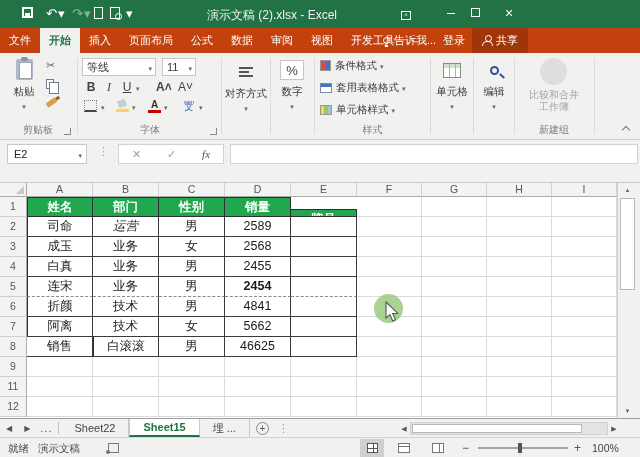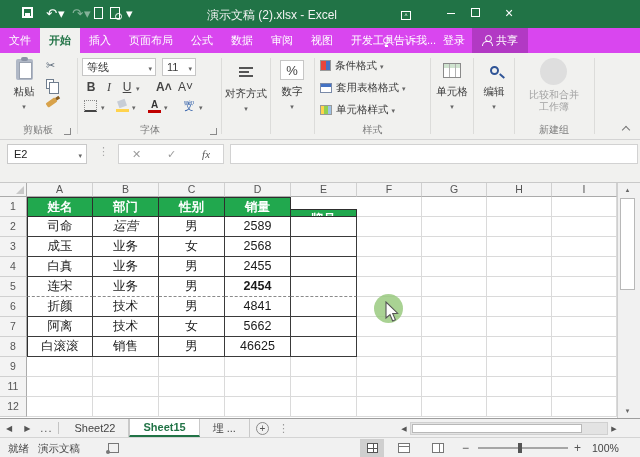--- a/index.html
+++ b/index.html
@@ -24,21 +24,21 @@
   .wbtn{position:absolute;top:6px;width:16px;height:16px;color:#fff;text-align:center;font-size:12px;line-height:15px;}
   .w-ribopt{left:398px;}
   .w-ribopt i{display:inline-block;width:10px;height:9px;border:1px solid #fff;font-style:normal;font-size:6px;line-height:7px;}
   .w-min{left:443px;}
   .w-min i{display:inline-block;width:8px;height:1px;background:#fff;margin-bottom:3px;}
   .w-max{left:467px;}
   .w-max i{display:inline-block;width:9px;height:9px;border:1px solid #fff;}
   .w-close{left:501px;font-size:14px;}
 
   
-  .tabrow{position:absolute;top:28px;left:0;right:0;height:25px;background:#d946ef;
+  .tabrow{position:absolute;top:28px;left:0;right:0;height:25px;background:#c2410c;
           display:flex;align-items:stretch;color:#fff;font-size:11px;}
   .rtab{padding:0 9px;display:flex;align-items:center;white-space:nowrap;}
   .rtab.active{background:#f1f1ef;color:#217346;font-weight:bold;}
   .trright{position:absolute;top:28px;height:25px;color:#fff;font-size:11px;display:flex;align-items:center;}
   .tellme{left:383px;}
   .bulb{display:inline-block;width:7px;height:7px;border:1.5px solid #fff;border-radius:50%;margin-right:4px;position:relative;top:0px;}
   .bulb:after{content:"";position:absolute;left:1px;top:7px;width:3px;height:2px;background:#fff;}
   .signin{left:443px;}
   .share{left:472px;background:rgba(0,0,0,0.18);padding:0 10px;}
   .person{display:inline-block;position:relative;width:10px;height:11px;margin-right:4px;}
@@ -433,22 +433,22 @@
         <div class="cell c-tbl" style="width: 66px;">女</div>
         <div class="cell c-tbl" style="width: 66px;">5662</div>
         <div class="cell c-tbl" style="width: 66px;"></div>
         <div class="cell" style="width: 65px;"></div>
         <div class="cell" style="width: 65px;"></div>
         <div class="cell" style="width: 65px;"></div>
         <div class="cell" style="width: 65px;"></div>
       </div>
       <div class="grow">
         <div class="rownum">8</div>
+        <div class="cell c-tbl" style="width: 66px;">销售</div>
         <div class="cell c-tbl c-left" style="width: 66px;">白滚滚</div>
-        <div class="cell c-tbl" style="width: 66px;">销售</div>
         <div class="cell c-tbl" style="width: 66px;">男</div>
         <div class="cell c-tbl" style="width: 66px;">46625</div>
         <div class="cell c-tbl" style="width: 66px;"></div>
         <div class="cell" style="width: 65px;"></div>
         <div class="cell" style="width: 65px;"></div>
         <div class="cell" style="width: 65px;"></div>
         <div class="cell" style="width: 65px;"></div>
       </div>
       <div class="grow">
         <div class="rownum">9</div>

